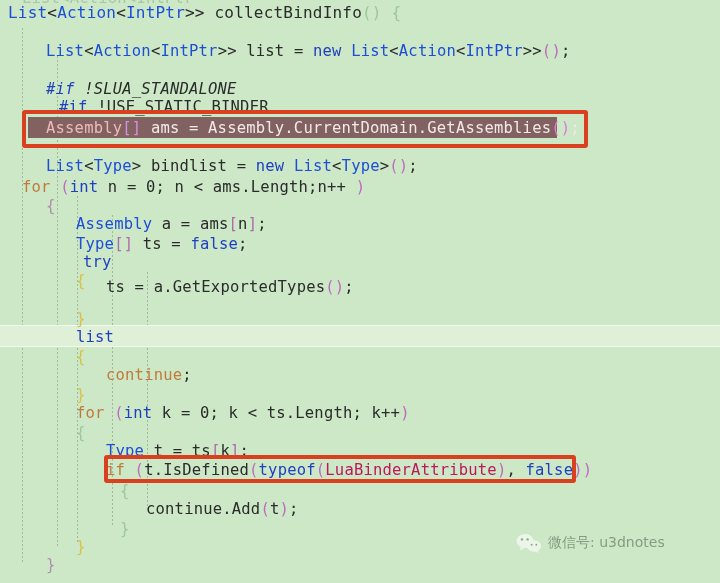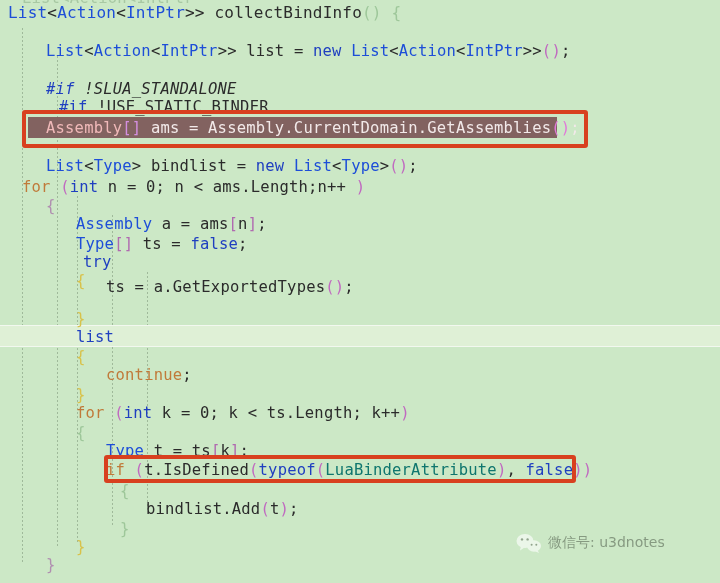--- a/index.html
+++ b/index.html
@@ -89,21 +89,21 @@
   .k-paren     { color: #c06ac0; }   
   .k-dim       { color: #a8c8a3; }
 
   
   .sel .s-type   { color: #f0b9b9; }
   .sel .s-id     { color: #f2e9e9; }
   .sel .s-brk    { color: #d48fe0; }
   .sel .s-paren  { color: #e07ad8; }
 
   
-  .k-attr { color: #0f766e; }
+  .k-attr { color: #be185d; }
 
   
   #watermark {
     position: absolute;
     left: 516px;
     top: 533px;
     display: flex;
     align-items: center;
     gap: 6px;
     opacity: 0.62;
@@ -174,21 +174,21 @@
     <div class="code-line" style="top:402px;"><span class="txt" style="padding-left:76px;"><span class="k-kw2">for</span><span class="k-paren"> (</span><span class="k-kw">int</span><span class="k-id"> k = </span><span class="k-id">0</span><span class="k-id">; k &lt; ts.Length; k++</span><span class="k-paren">)</span></span></div>
 
     <div class="code-line" style="top:422px;"><span class="txt" style="padding-left:76px;"><span class="k-punct">{</span></span></div>
 
     <div class="code-line" style="top:440px;"><span class="txt" style="padding-left:106px;"><span class="k-type">Type</span><span class="k-id"> t = ts</span><span class="k-bracket">[</span><span class="k-id">k</span><span class="k-bracket">]</span><span class="k-id">;</span></span></div>
 
     <div class="code-line" style="top:459px;"><span class="txt" style="padding-left:106px;"><span class="k-kw2">if</span><span class="k-paren"> (</span><span class="k-id">t.IsDefined</span><span class="k-paren">(</span><span class="k-kw">typeof</span><span class="k-paren">(</span><span class="k-attr">LuaBinderAttribute</span><span class="k-paren">)</span><span class="k-id">, </span><span class="k-kw">false</span><span class="k-paren">))</span></span></div>
 
     <div class="code-line" style="top:480px;"><span class="txt" style="padding-left:120px;"><span class="k-punct">{</span></span></div>
 
-    <div class="code-line" style="top:498px;"><span class="txt" style="padding-left:146px;"><span class="k-id">bindlist.Add</span><span class="k-paren">(</span><span class="k-id">t</span><span class="k-paren">)</span><span class="k-id">;</span></span></div>
+    <div class="code-line" style="top:498px;"><span class="txt" style="padding-left:146px;"><span class="k-id">continue.Add</span><span class="k-paren">(</span><span class="k-id">t</span><span class="k-paren">)</span><span class="k-id">;</span></span></div>
 
     <div class="code-line" style="top:518px;"><span class="txt" style="padding-left:120px;"><span class="k-punct">}</span></span></div>
 
     <div class="code-line" style="top:536px;"><span class="txt" style="padding-left:76px;"><span class="k-brace-y">}</span></span></div>
 
     <div class="code-line" style="top:554px;"><span class="txt" style="padding-left:46px;"><span class="k-brace-p">}</span></span></div>
 
   </div>
 
   <div class="annot-box" style="left:22px; top:110px; width:566px; height:38px;"></div>

